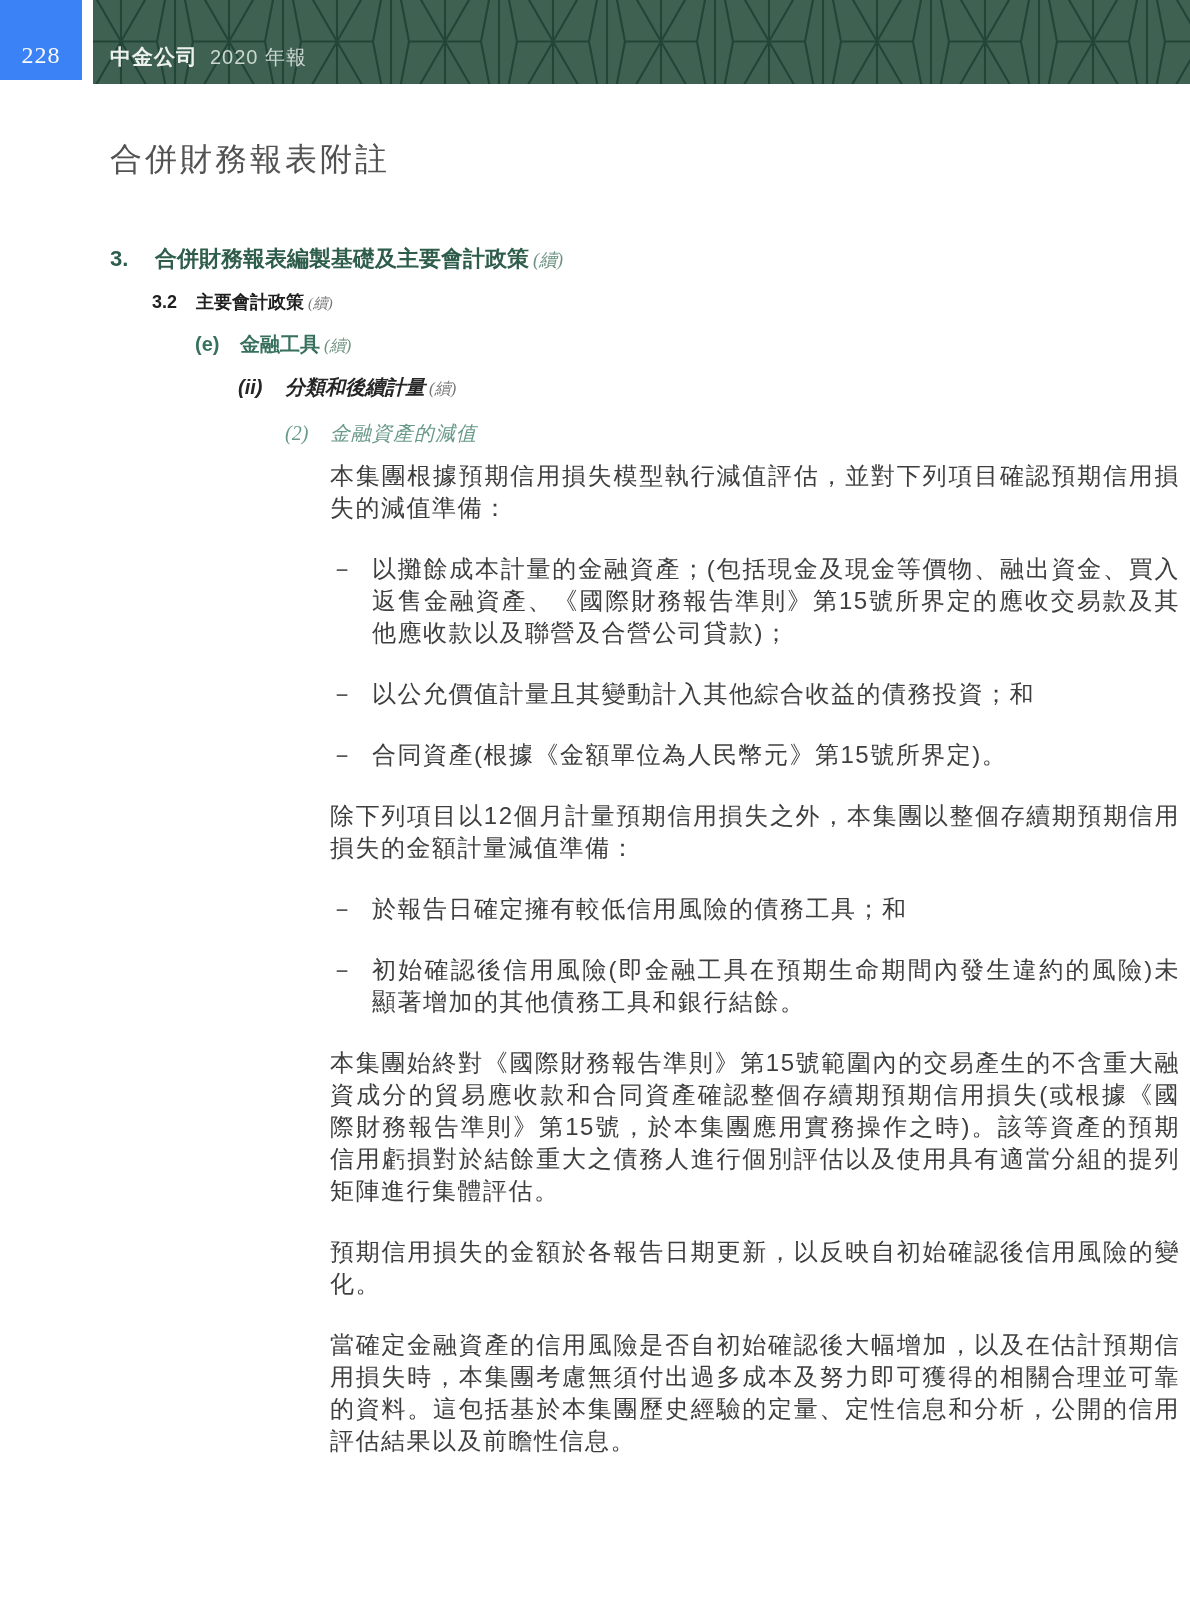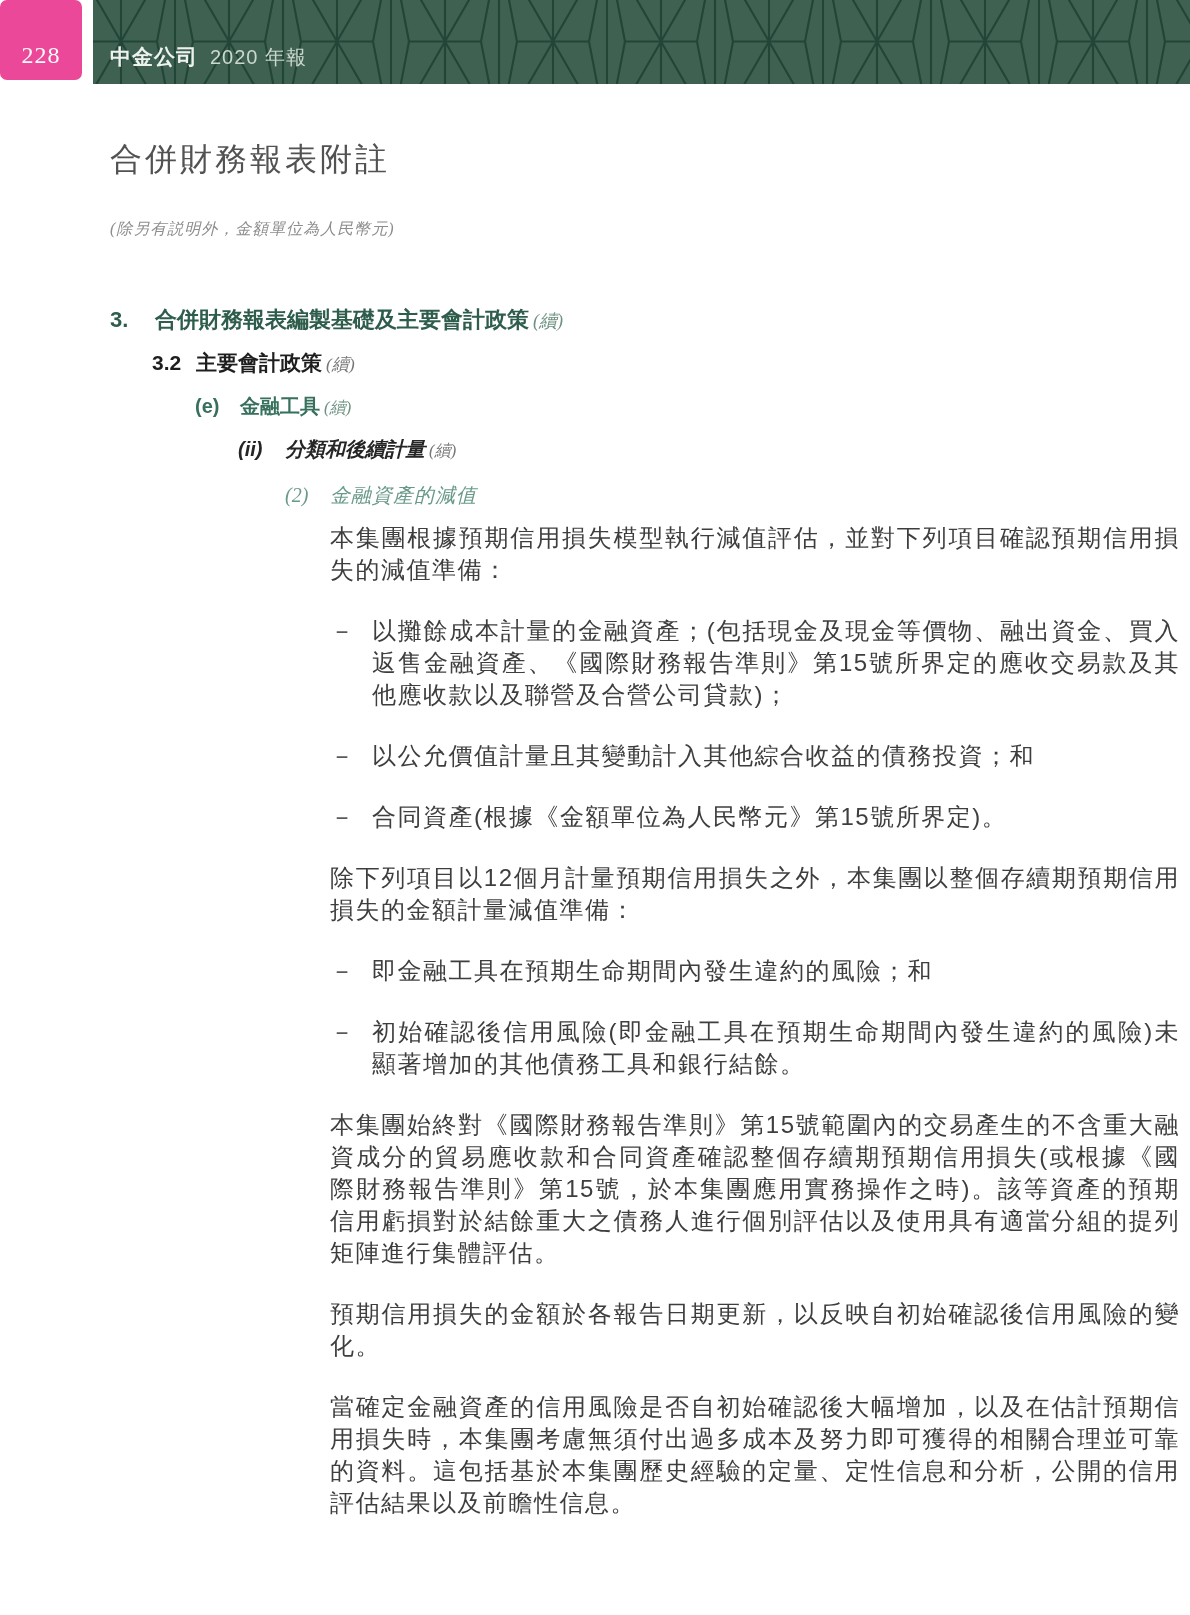--- a/index.html
+++ b/index.html
@@ -11,24 +11,23 @@
     background: #ffffff;
     overflow: hidden;
     font-family: "Liberation Sans", sans-serif;
   }
 
   
   .header { position: absolute; top: 0; left: 0; width: 100%; height: 84px; }
   .pageno-box {
     position: absolute; top: 0; left: 0;
     width: 82px; height: 80px;
-    background: #ec4899;
+    background: #3b82f6;
     display: flex; align-items: flex-end; justify-content: center;
     padding-bottom: 11px;
-    border-radius: 7px;
   }
   .pageno {
     font-family: "Liberation Serif", serif;
     font-size: 24px; color: #fbfbf9; letter-spacing: 1px;
   }
   .band {
     position: absolute; top: 0; left: 93px; right: 0; height: 84px;
     overflow: hidden;
   }
   .band svg.bg { position: absolute; top: 0; left: 0; width: 100%; height: 100%; display: block; }
@@ -64,21 +63,21 @@
   .cont {
     font-family: "Liberation Serif", serif;
     font-style: italic; font-weight: normal;
     font-size: 0.82em; margin-left: 4px;
   }
 
   .h1 { margin: 63px 0 0 110px; font-size: 22px; line-height: 32px; font-weight: bold; color: #2f5d4c; }
   .h1 .hnum { width: 45px; }
   .h1 .cont { color: #6d9181; }
 
-  .h2 { margin: 11px 5px 0 152px; font-size: 21px; line-height: 30px; font-weight: bold; color: #1e1e1e; }
+  .h2 { margin: 11px 5px 0 152px; font-size: 18px; line-height: 30px; font-weight: bold; color: #1e1e1e; }
   .h2 .hnum { width: 44px; }
   .h2 .cont { color: #767676; }
 
   .h3 { margin: 12px 0 0 195px; font-size: 20px; line-height: 28px; font-weight: bold; color: #37705c; }
   .h3 .hnum { width: 45px; }
   .h3 .cont { color: #6d9181; }
 
   .h4 { margin: 13px 0 0 238px; font-size: 20px; line-height: 28px; font-weight: bold; font-style: italic; color: #252525; }
   .h4 .hnum { width: 47px; }
   .h4 .cont { color: #767676; font-weight: normal; }
@@ -140,21 +139,20 @@
         <span class="band-company">中金公司</span>
         <span class="band-report">2020 年報</span>
       </div>
     </div>
   </div>
 
   <div class="content">
 
     <h1 class="doc-title">合併財務報表附註</h1>
 
-    <div class="currency-note">(除另有説明外，金額單位為人民幣元)</div>
 
     <div class="hrow h1">
       <span class="hnum">3.</span>
       <span class="htxt"><span>合併財務報表編製基礎及主要會計政策</span><span class="cont">(續)</span></span>
     </div>
 
     <div class="hrow h2">
       <span class="hnum">3.2</span>
       <span class="htxt"><span>主要會計政策</span><span class="cont">(續)</span></span>
     </div>
@@ -186,21 +184,21 @@
     </div>
     <div class="block bullet">
       <span class="dash">－</span>
       <span class="btext">合同資產(根據《金額單位為人民幣元》第15號所界定)。</span>
     </div>
 
     <p class="block para">除下列項目以12個月計量預期信用損失之外，本集團以整個存續期預期信用損失的金額計量減值準備：</p>
 
     <div class="block bullet">
       <span class="dash">－</span>
-      <span class="btext">即金融工具在預期生命期間內發生違約的風險；和</span>
+      <span class="btext">於報告日確定擁有較低信用風險的債務工具；和</span>
     </div>
     <div class="block bullet">
       <span class="dash">－</span>
       <span class="btext">初始確認後信用風險(即金融工具在預期生命期間內發生違約的風險)未顯著增加的其他債務工具和銀行結餘。</span>
     </div>
 
     <p class="block para">本集團始終對《國際財務報告準則》第15號範圍內的交易產生的不含重大融資成分的貿易應收款和合同資產確認整個存續期預期信用損失(或根據《國際財務報告準則》第15號，於本集團應用實務操作之時)。該等資產的預期信用虧損對於結餘重大之債務人進行個別評估以及使用具有適當分組的提列矩陣進行集體評估。</p>
 
     <p class="block para">預期信用損失的金額於各報告日期更新，以反映自初始確認後信用風險的變化。</p>
 

